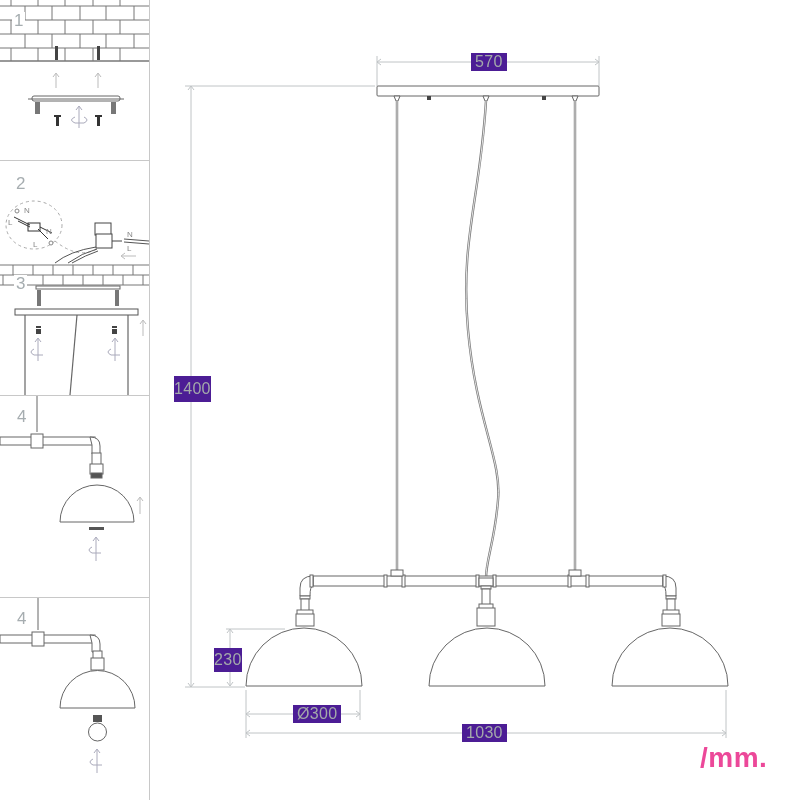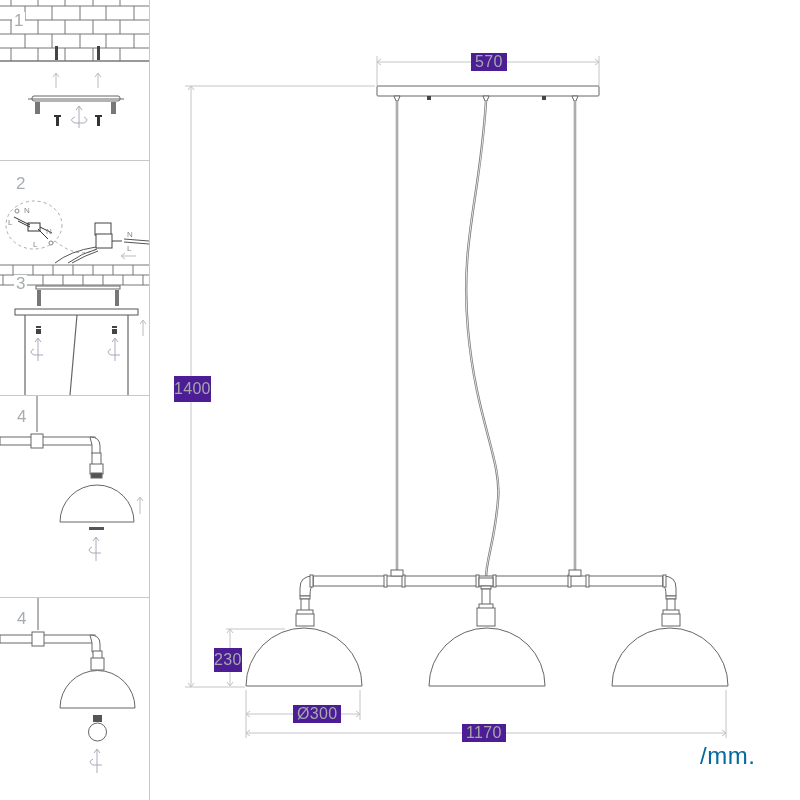--- a/index.html
+++ b/index.html
@@ -3,21 +3,21 @@
   <meta charset="utf-8">
   <style>
     html, body { margin: 0; padding: 0; background: #ffffff; }
     body { width: 800px; height: 800px; position: relative; overflow: hidden; font-family: "Liberation Sans", sans-serif; }
     .left-panel { position: absolute; left: 0; top: 0; width: 149px; height: 800px; border-right: 1px solid #c8c8c8; }
     .step { position: absolute; left: 0; width: 149px; overflow: hidden; }
     .step-sep { position: absolute; left: 0; width: 149px; height: 0; border-top: 1px solid #c8c8c8; }
     .step-num { position: absolute; font-size: 17px; color: #a6adb0; font-weight: 300; background: #fff; padding: 0 2px; line-height: 18px; }
     .main { position: absolute; left: 150px; top: 0; width: 650px; height: 800px; }
     .dim-label { position: absolute; font-size: 16px; color: #a3a8aa; background: #4c1d95; line-height: 18px; letter-spacing: 0.3px; }
-    .unit { position: absolute; font-size: 24px; color: #0369a1; font-weight: 400; letter-spacing: 0.5px; }
+    .unit { position: absolute; font-size: 28px; color: #ec4899; font-weight: 700; letter-spacing: 0.5px; }
     svg { position: absolute; left: 0; top: 0; overflow: visible; }
   </style>
 </head>
 <body>
 
 <div class="left-panel">
 
   <div class="step" style="top:0;height:160px;">
     <svg width="149" height="160">
       <g stroke="#777" stroke-width="1" fill="none">
@@ -332,15 +332,15 @@
       <rect x="513" y="610" width="16" height="5"></rect>
       <rect x="512" y="614" width="18" height="12"></rect>
       <path d="M 462 686 A 58 58 0 0 1 578 686 Z"></path>
     </g>
   </svg>
 
   <span class="dim-label" style="left:321px;top:53px;padding:0 4px;">570</span>
   <span class="dim-label" style="left:24px;top:376px;padding:4px 0;">1400</span>
   <span class="dim-label" style="left:64px;top:648px;padding:3px 0;">230</span>
   <span class="dim-label" style="left:143px;top:705px;padding:0 4px;">Ø300</span>
-  <span class="dim-label" style="left:312px;top:724px;padding:0 4px;">1170</span>
+  <span class="dim-label" style="left:312px;top:724px;padding:0 4px;">1030</span>
   <span class="unit" style="left:550px;top:742px;">/mm.</span>
 </div>
 
 </body></html>

